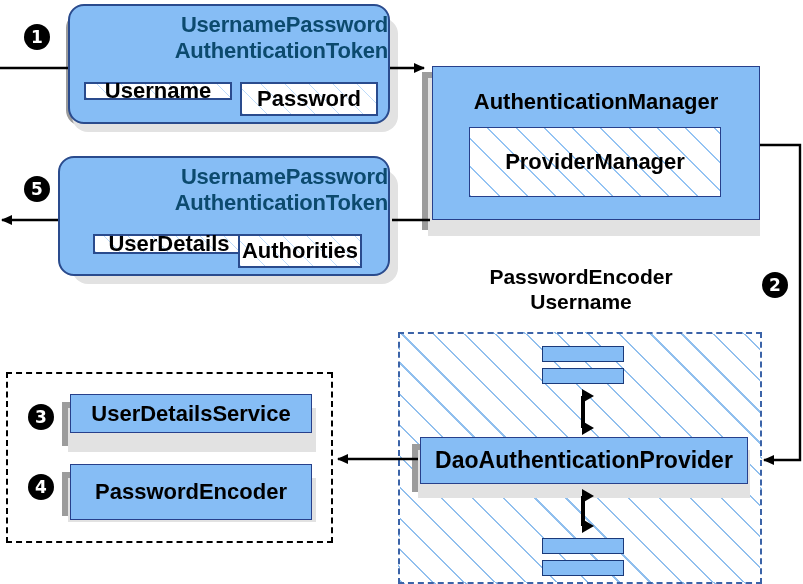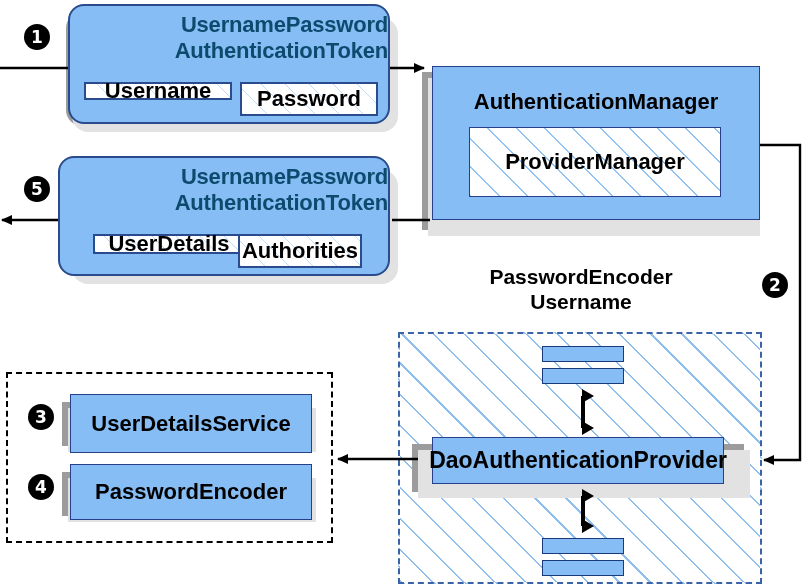--- a/index.html
+++ b/index.html
@@ -270,32 +270,32 @@
 
   <div class="stub-bar" style="left:542px; top:346px; width:82px; height:16px;"></div>
   <div class="stub-bar" style="left:542px; top:368px; width:82px; height:16px;"></div>
 
   <div class="stub-bar" style="left:542px; top:538px; width:82px; height:16px;"></div>
   <div class="stub-bar" style="left:542px; top:560px; width:82px; height:16px;"></div>
 
   <div class="shadow-a" style="left:412px; top:444px; width:332px; height:48px; z-index:2;"></div>
   <div class="shadow-b" style="left:418px; top:450px; width:332px; height:48px; z-index:2;"></div>
 
-  <div class="blue-box" style="left:432px; top:437px; width:292px; height:47px;">DaoAuthenticationProvider</div>
+  <div class="blue-box" style="left:420px; top:437px; width:328px; height:47px;">DaoAuthenticationProvider</div>
 
   <svg class="wires wires-top">
     <line x1="583" y1="396" x2="583" y2="428" stroke="#000" stroke-width="4" marker-start="url(#arrowUp)" marker-end="url(#arrowDn)"></line>
     <line x1="583" y1="496" x2="583" y2="526" stroke="#000" stroke-width="4" marker-start="url(#arrowUp)" marker-end="url(#arrowDn)"></line>
   </svg>
 
   <div class="deps-zone" style="left:6px; top:372px; width:327px; height:171px;"></div>
 
   <div class="shadow-a" style="left:62px; top:402px; width:248px; height:44px; z-index:2;"></div>
   <div class="shadow-b" style="left:68px; top:408px; width:248px; height:44px; z-index:2;"></div>
-  <div class="blue-box small" style="left:70px; top:394px; width:242px; height:59px;">UserDetailsService</div>
+  <div class="blue-box small" style="left:70px; top:394px; width:242px; height:39px;">UserDetailsService</div>
 
   <div class="bullet" style="left:28px; top:404px;">3</div>
 
   <div class="shadow-a" style="left:62px; top:472px; width:248px; height:44px; z-index:2;"></div>
   <div class="shadow-b" style="left:68px; top:478px; width:248px; height:44px; z-index:2;"></div>
   <div class="blue-box small" style="left:70px; top:464px; width:242px; height:56px;">PasswordEncoder</div>
 
   <div class="bullet" style="left:28px; top:474px;">4</div>
 
 </div>

